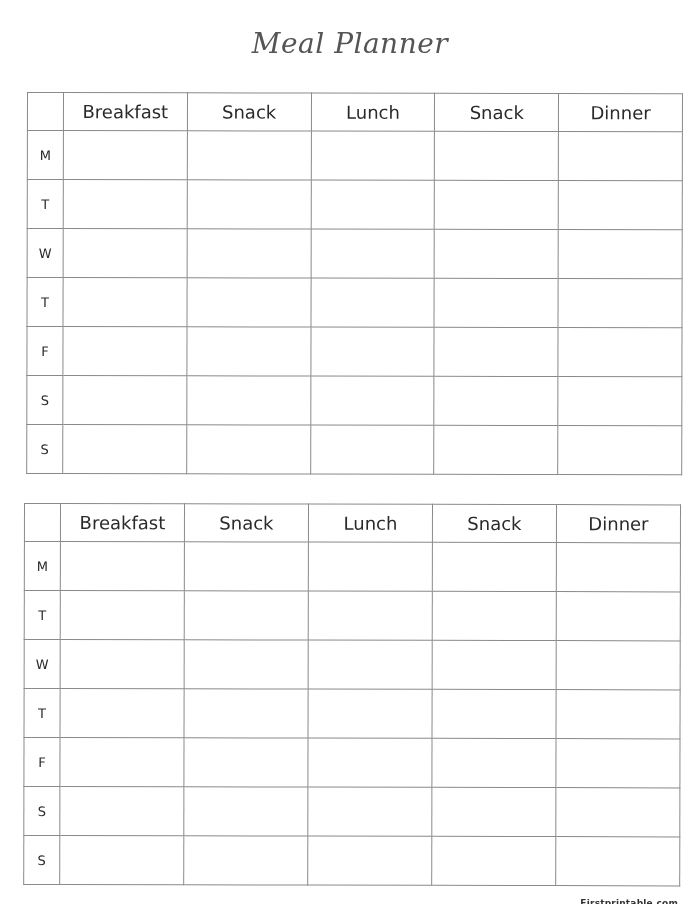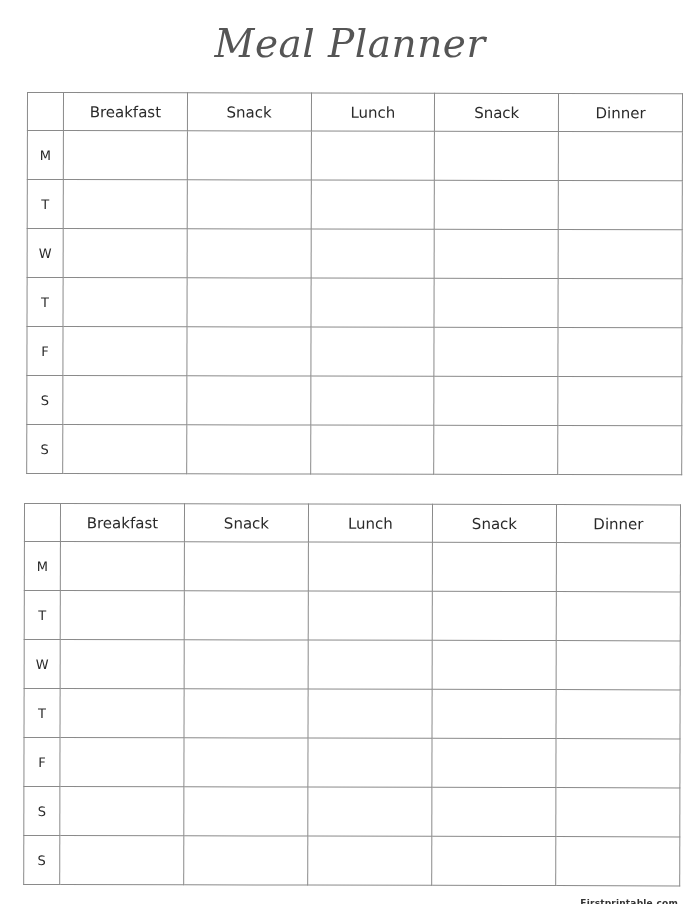--- a/index.html
+++ b/index.html
@@ -16,38 +16,38 @@
       color: #2b2b2b;
     }
     .title {
       position: absolute;
       left: 0;
       top: 14px;
       width: 700px;
       text-align: center;
       font-family: "DejaVu Serif", serif;
       font-style: italic;
-      font-size: 39px;
+      font-size: 28px;
       letter-spacing: 0.5px;
       color: #555555;
       line-height: 60px;
     }
     .planner {
       position: absolute;
       border-collapse: collapse;
       table-layout: fixed;
       background: #ffffff;
     }
     .planner td, .planner th {
       border: 1.3px solid #8a8a8a;
       padding: 0;
       font-weight: normal;
     }
     .planner th {
-      font-size: 15px;
+      font-size: 18px;
       color: #2a2a2a;
       text-align: center;
       vertical-align: middle;
     }
     .planner td.day {
       font-size: 13px;
       text-align: center;
       vertical-align: middle;
       color: #2a2a2a;
     }

